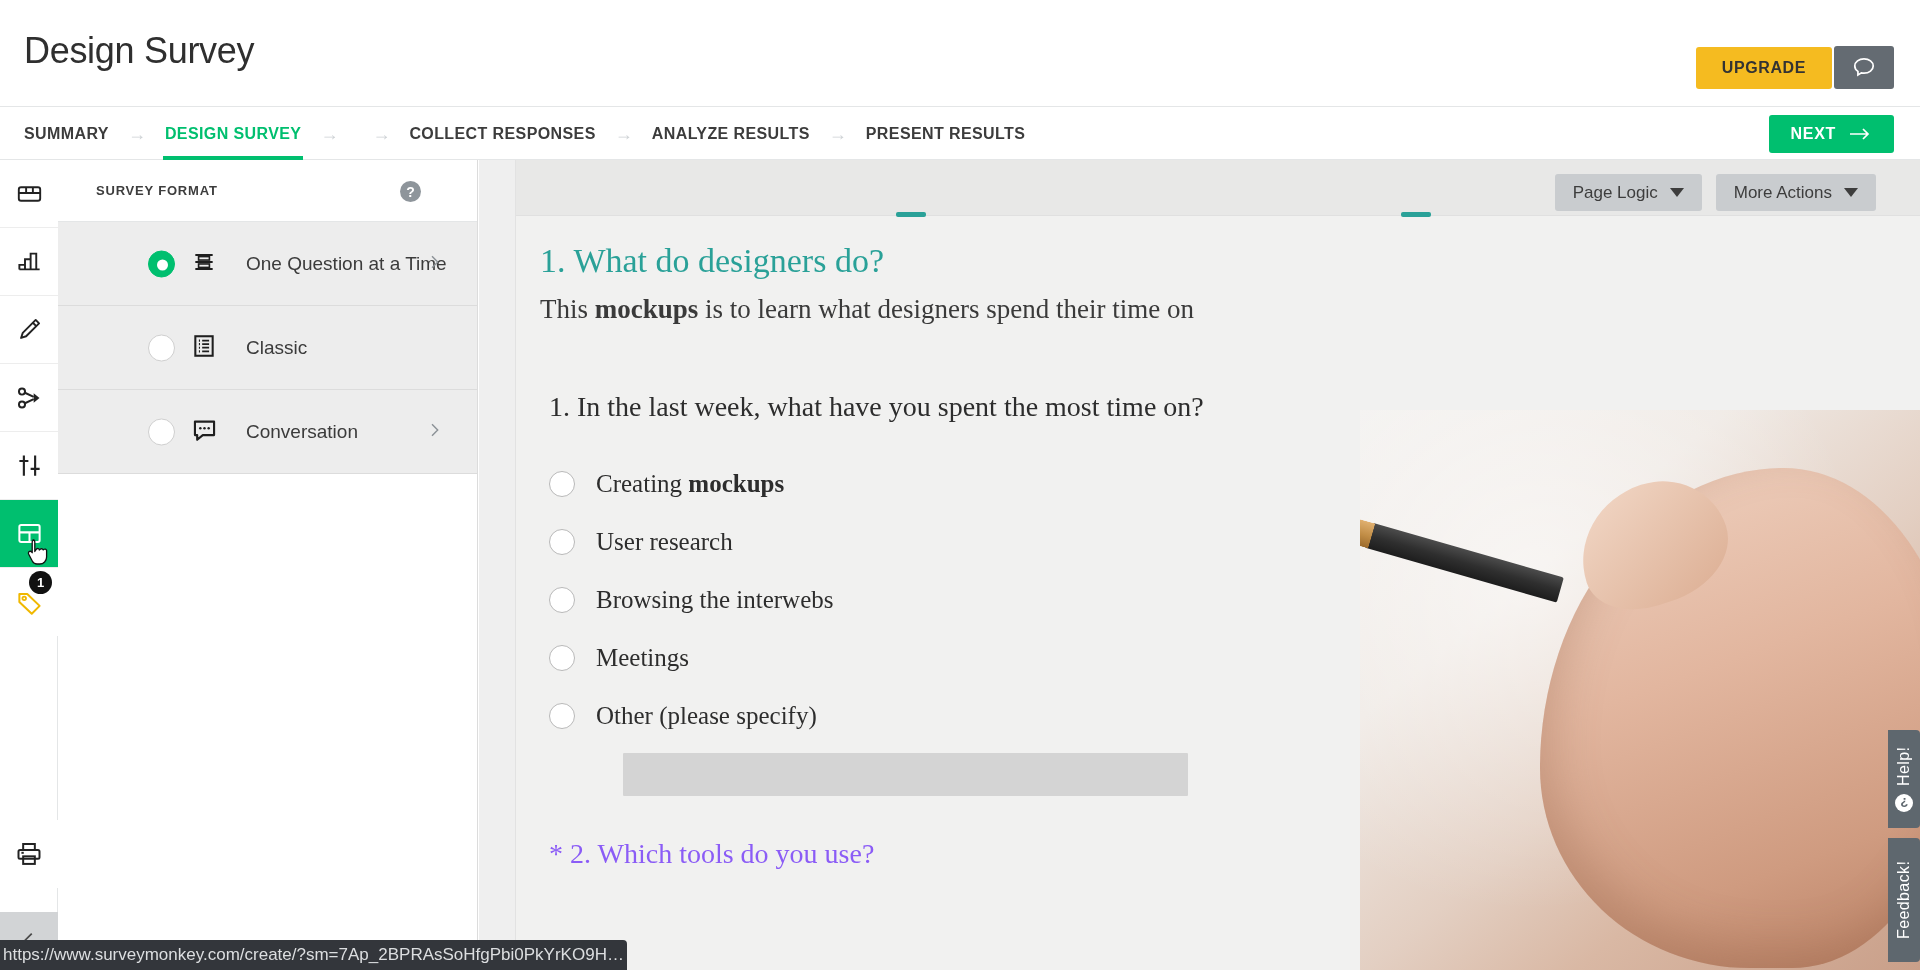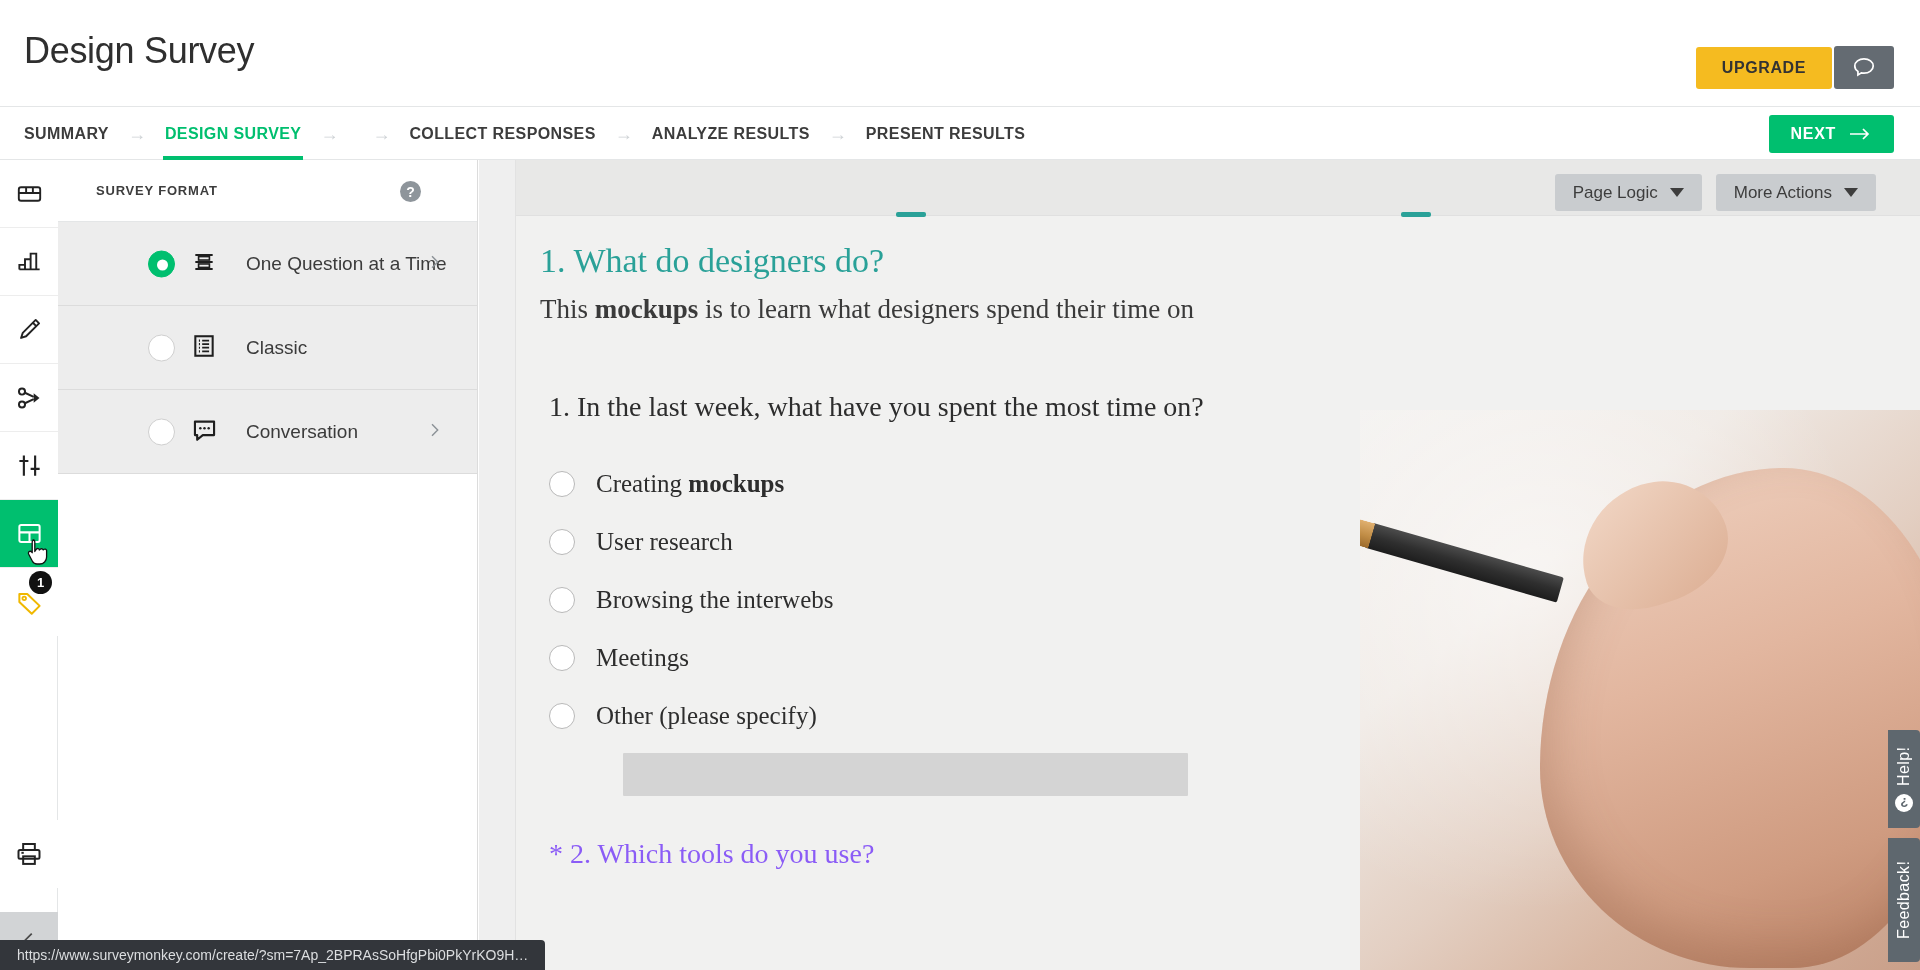--- a/index.html
+++ b/index.html
@@ -254,22 +254,22 @@
   .qmark {
     width: 18px; height: 18px; border-radius: 50%; background: #fff;
     color: #5e676e; font-size: 13px; font-weight: 700;
     display: flex; align-items: center; justify-content: center;
     margin-bottom: 8px; writing-mode: horizontal-tb;
   }
 
   
   .status-bar {
     position: absolute; left: 0; bottom: 0; height: 30px;
-    background: #33363b; color: #dcdee0; font-size: 14px;
-    display: flex; align-items: center; padding: 0 17px;
+    background: #33363b; color: #dcdee0; font-size: 17px;
+    display: flex; align-items: center; padding: 0 3px;
     border-radius: 0 4px 0 0; max-width: 640px; z-index: 50;
     white-space: nowrap; overflow: hidden;
   }
 </style>
 </head>
 <body>
 
 <div class="app-header">
   <div class="survey-title">Design Survey</div>
   <div class="header-right">

